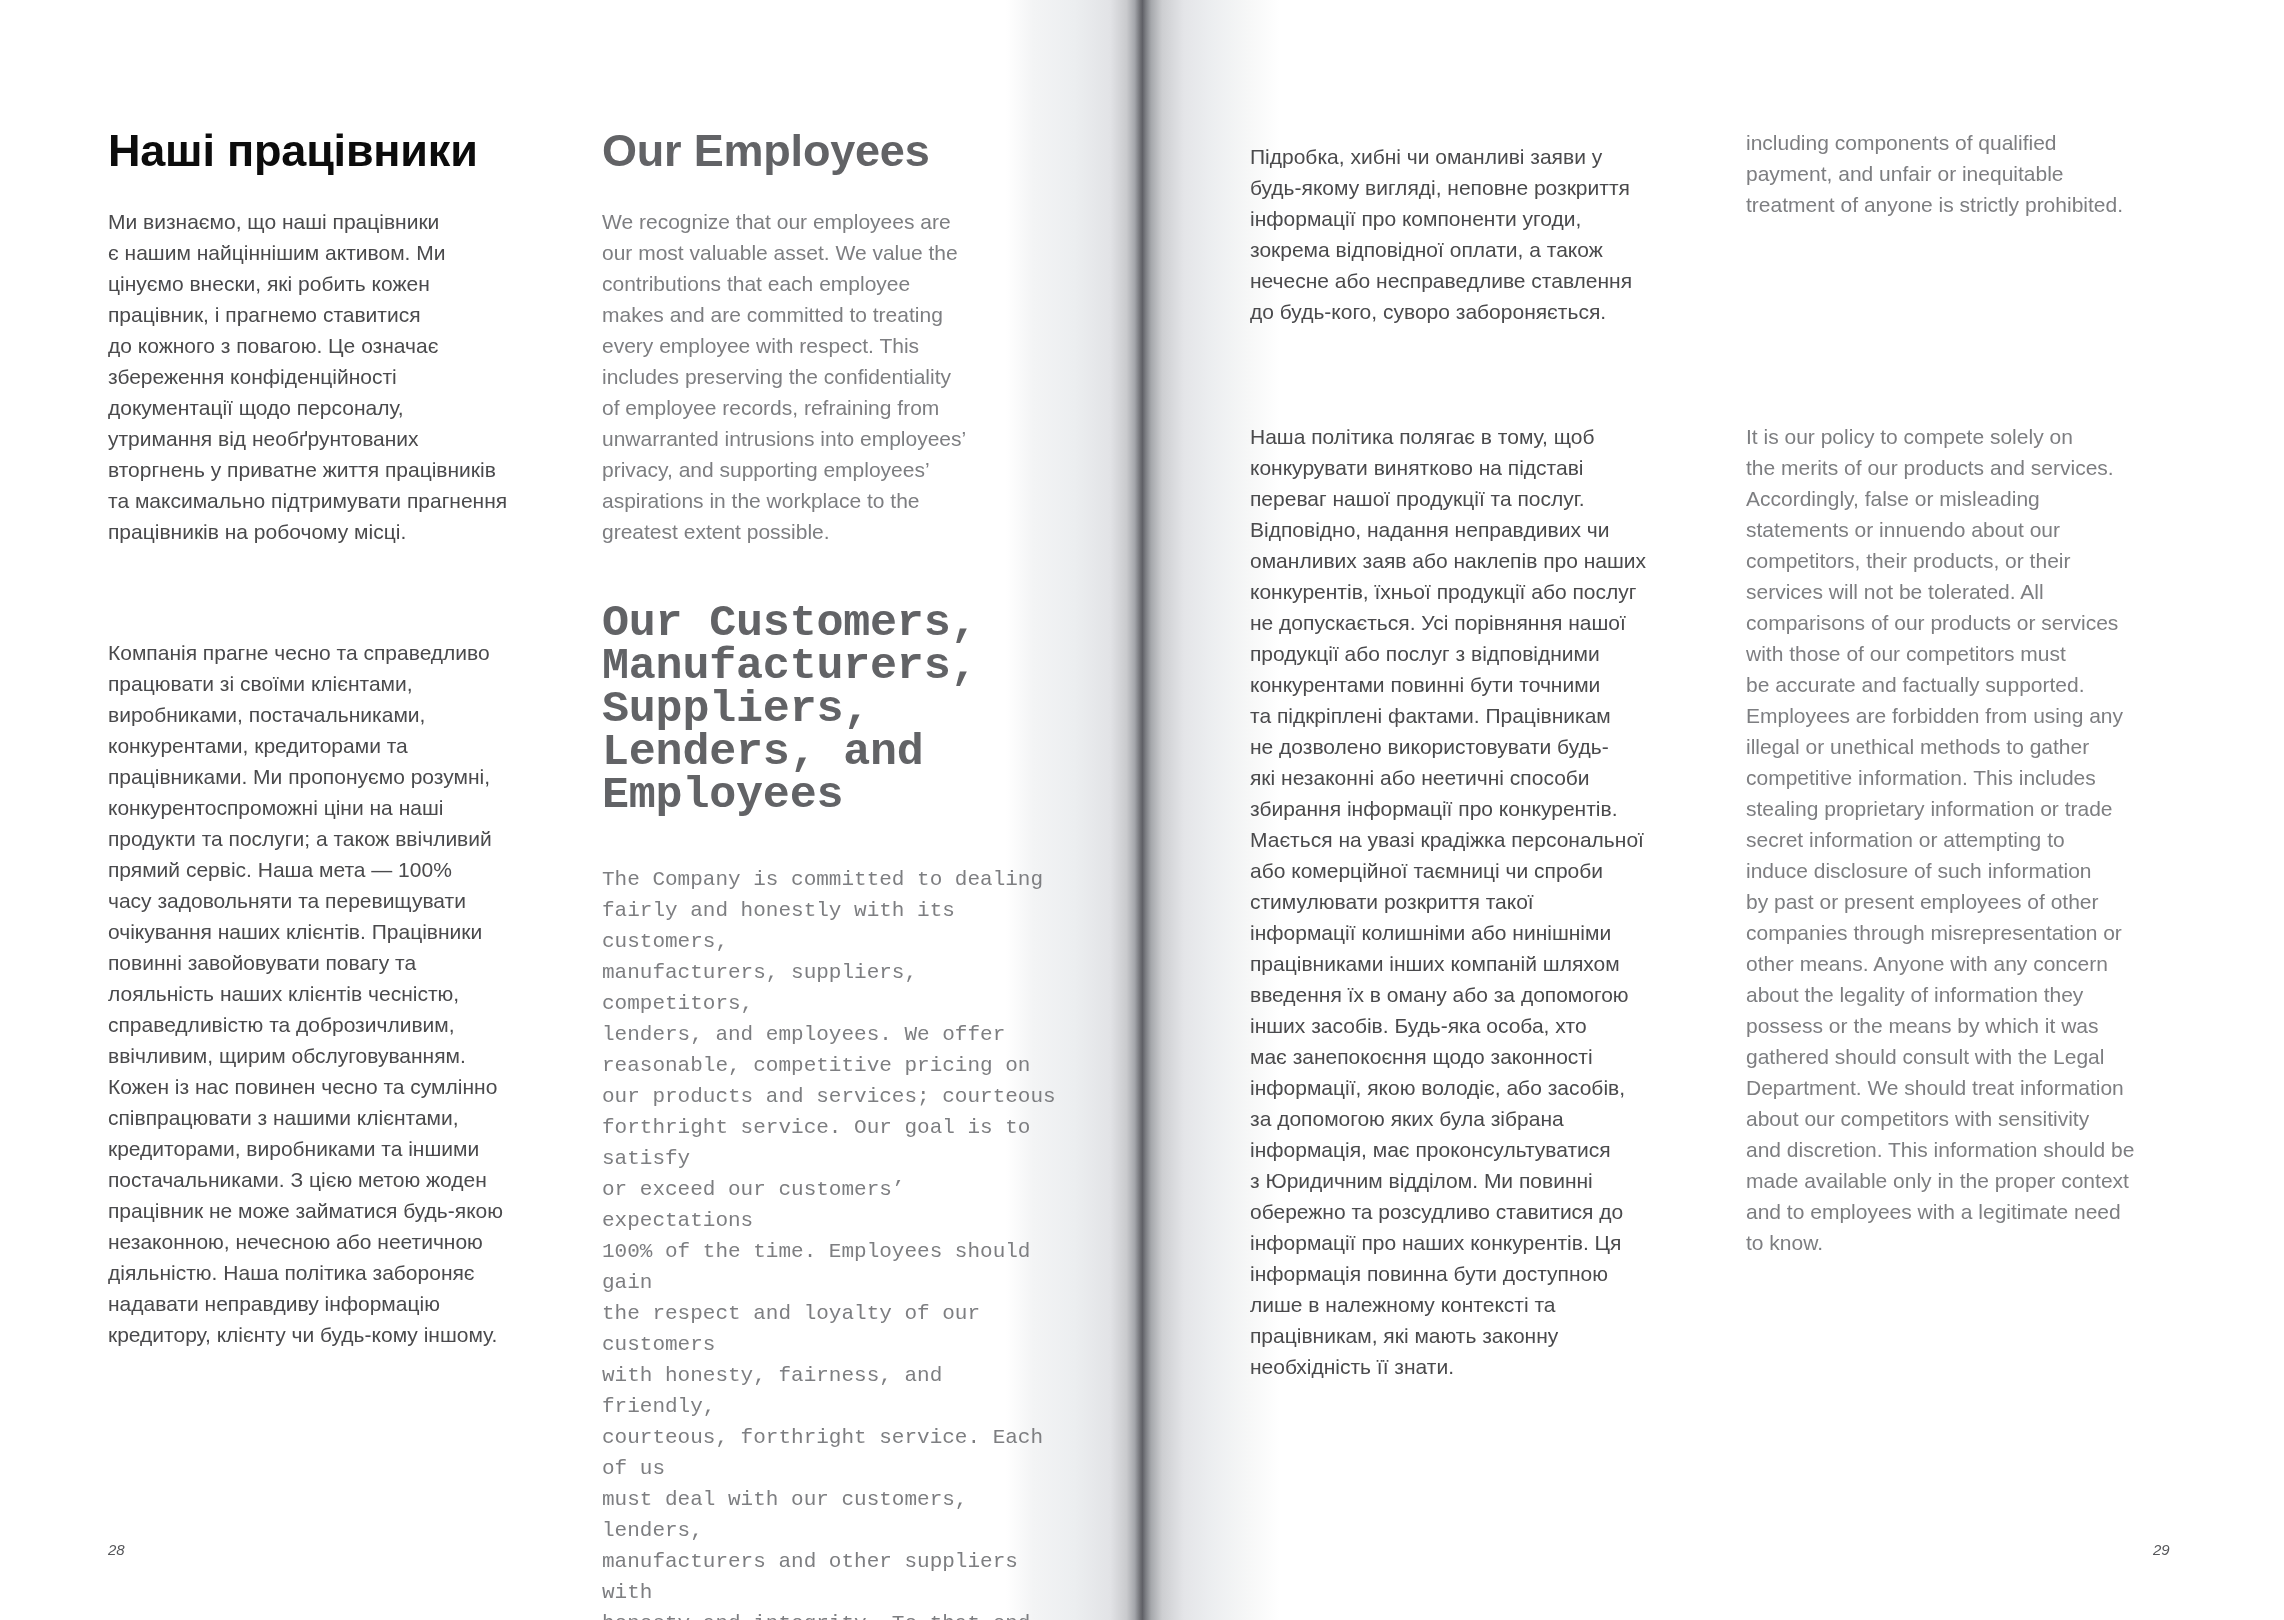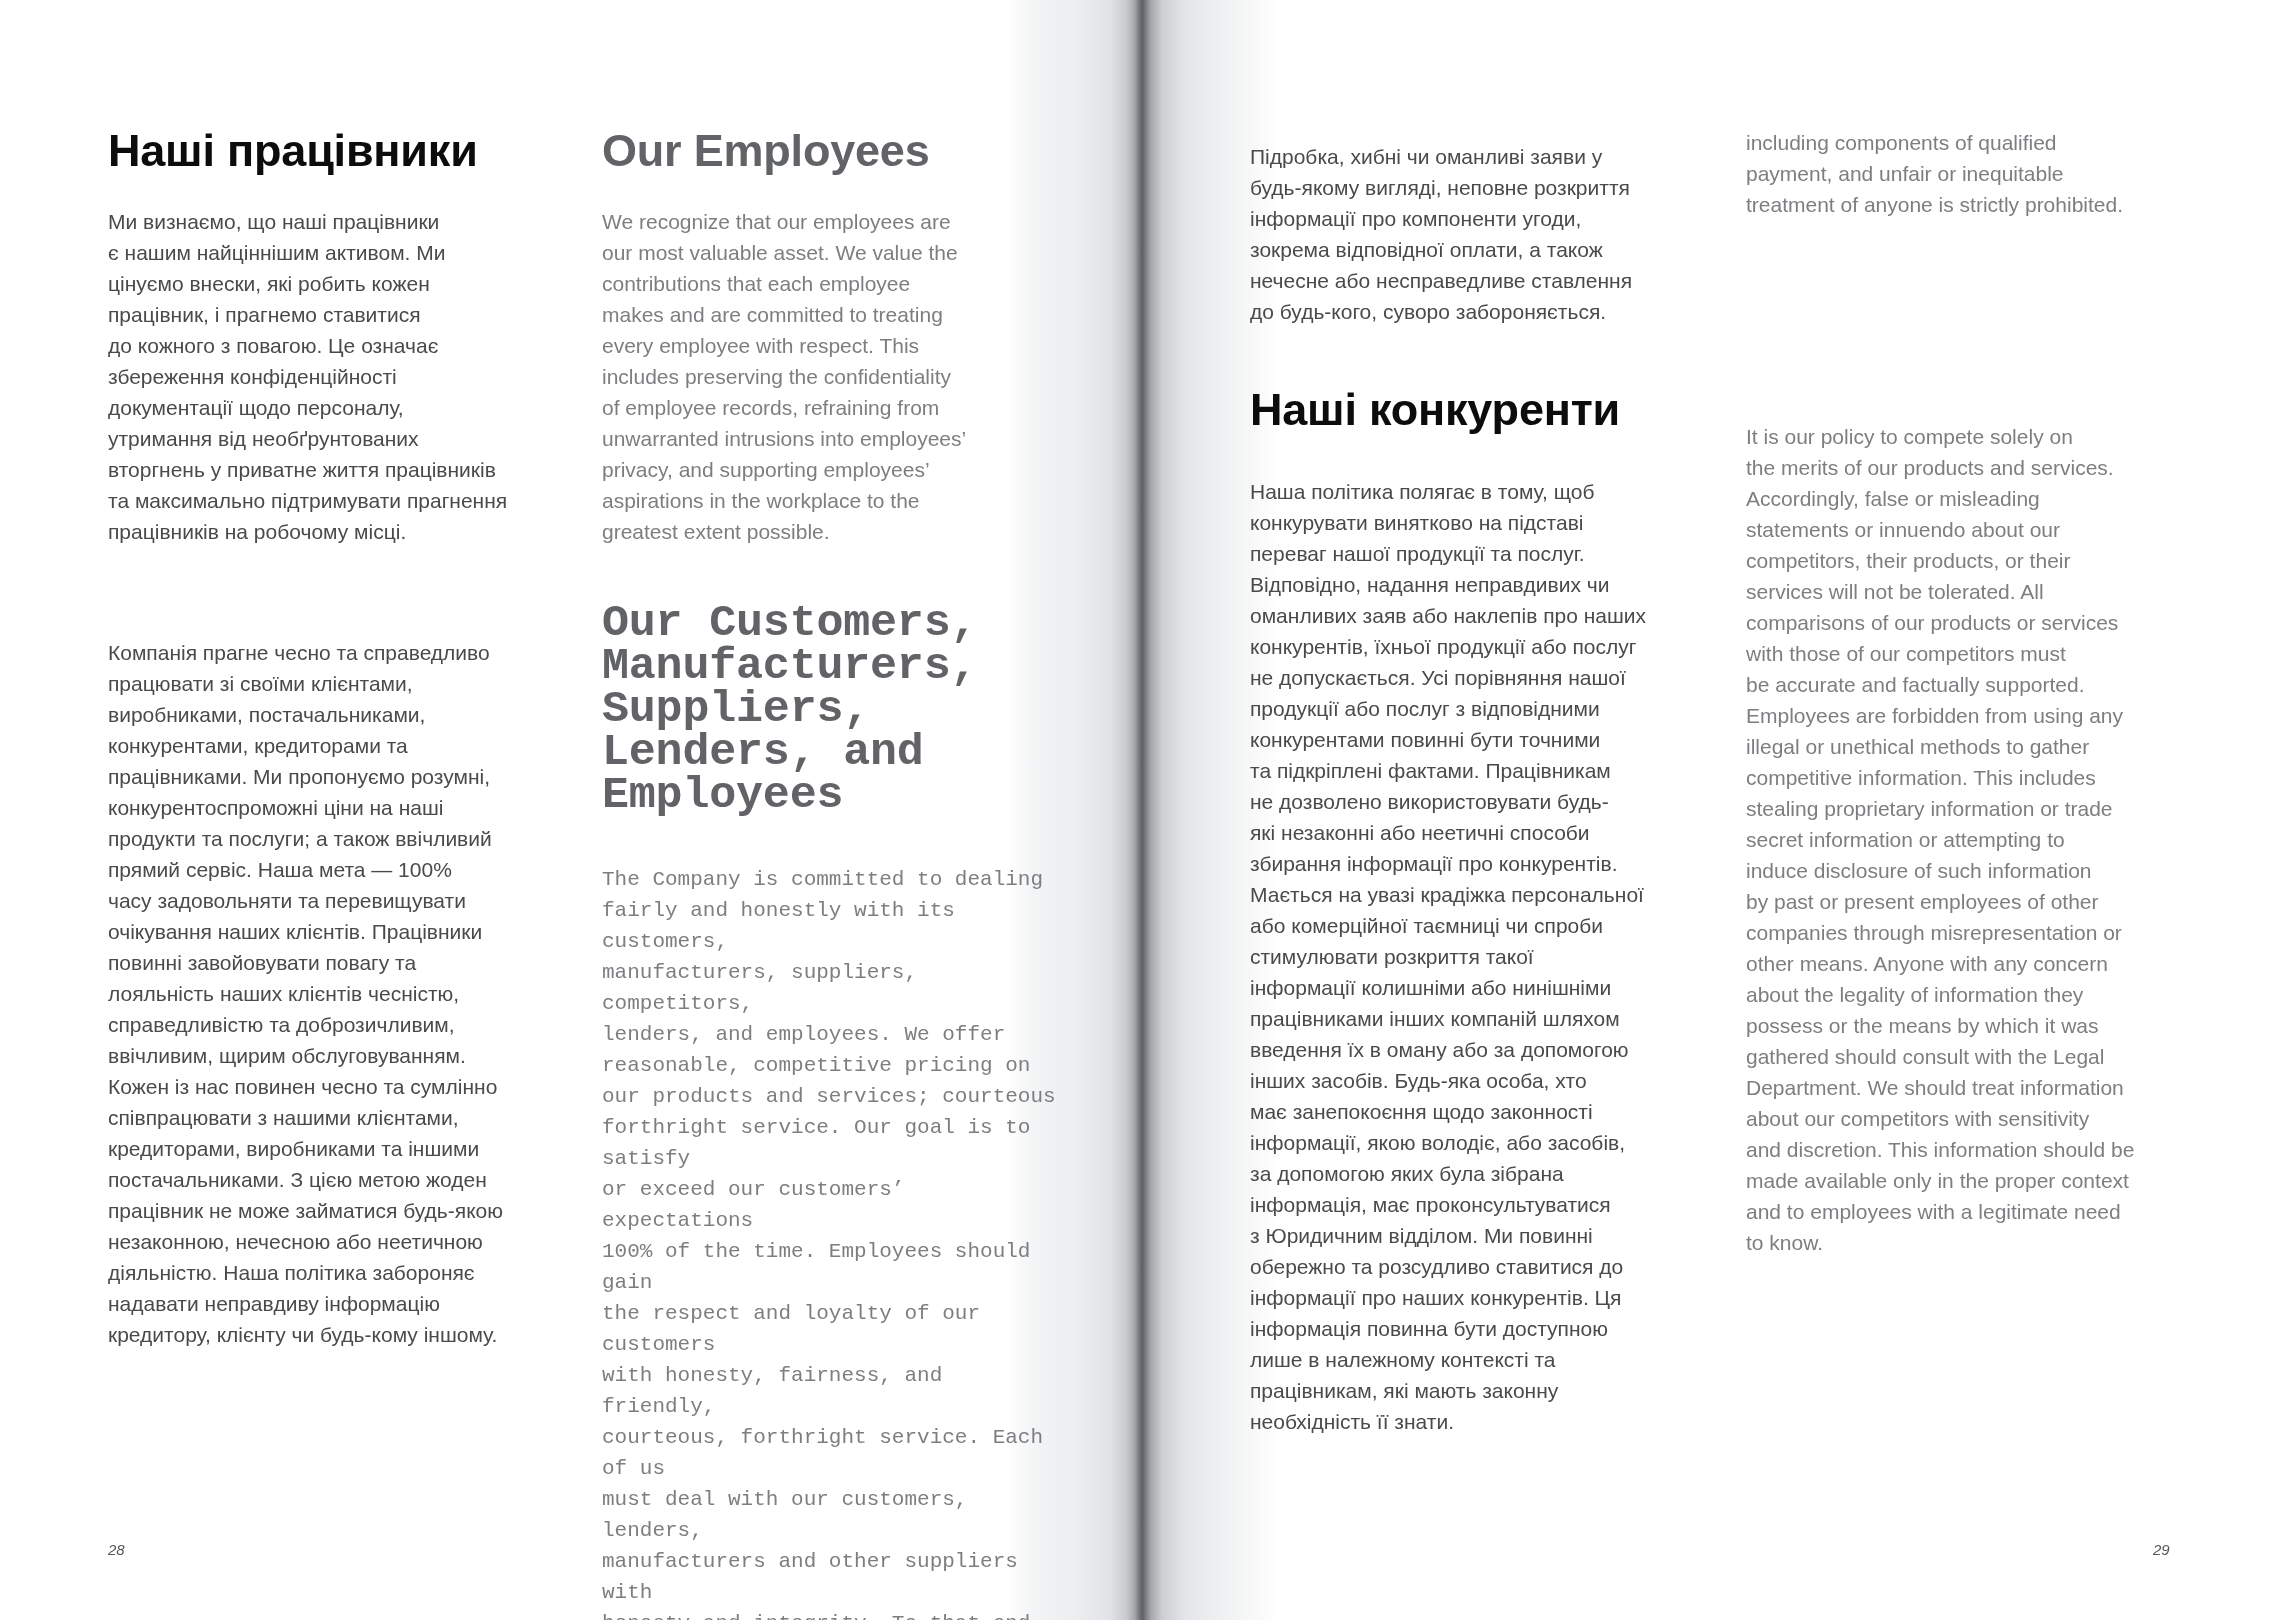--- a/index.html
+++ b/index.html
@@ -136,21 +136,20 @@
 <div>
   <div class="col" style="left:1250px; top:141px;">
     <p class="p ua">Підробка, хибні чи оманливі заяви у
 будь-якому вигляді, неповне розкриття
 інформації про компоненти угоди,
 зокрема відповідної оплати, а також
 нечесне або несправедливе ставлення
 до будь-кого, суворо забороняється.</p>
   </div>
   <div class="col" style="left:1250px; top:376px; white-space:pre-line;">
-    <h2 class="h ua">Наші конкуренти</h2>
     <p class="p ua" style="margin-top:33px;">Наша політика полягає в тому, щоб
 конкурувати винятково на підставі
 переваг нашої продукції та послуг.
 Відповідно, надання неправдивих чи
 оманливих заяв або наклепів про наших
 конкурентів, їхньої продукції або послуг
 не допускається. Усі порівняння нашої
 продукції або послуг з відповідними
 конкурентами повинні бути точними
 та підкріплені фактами. Працівникам

